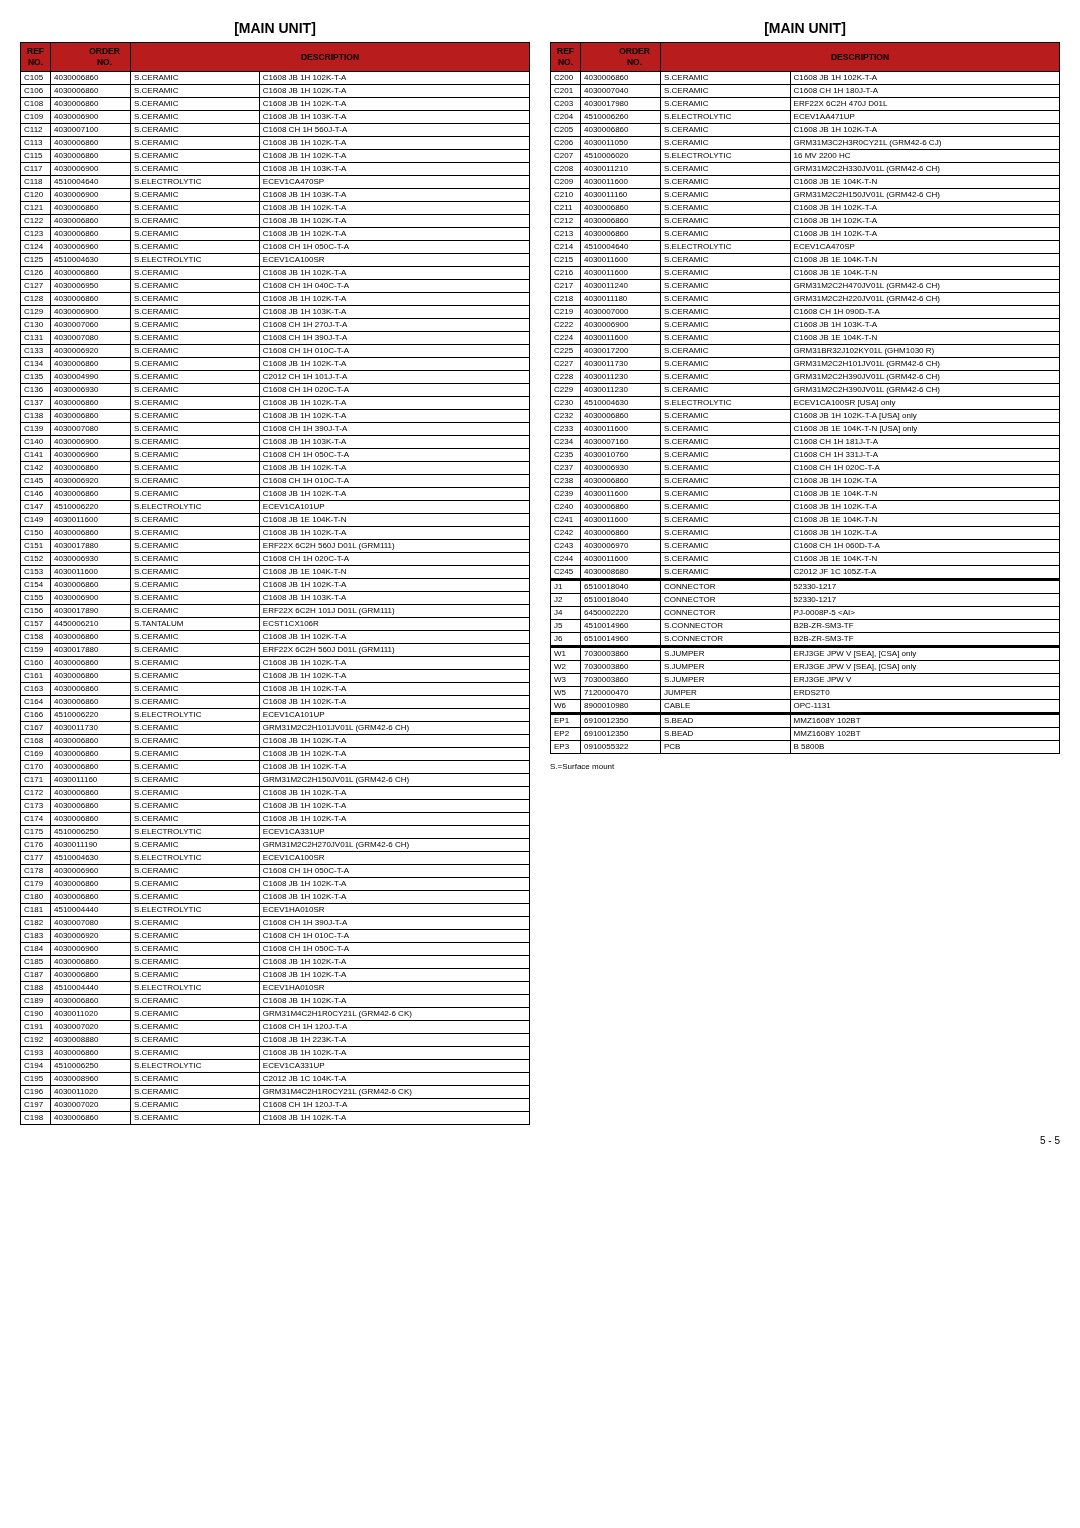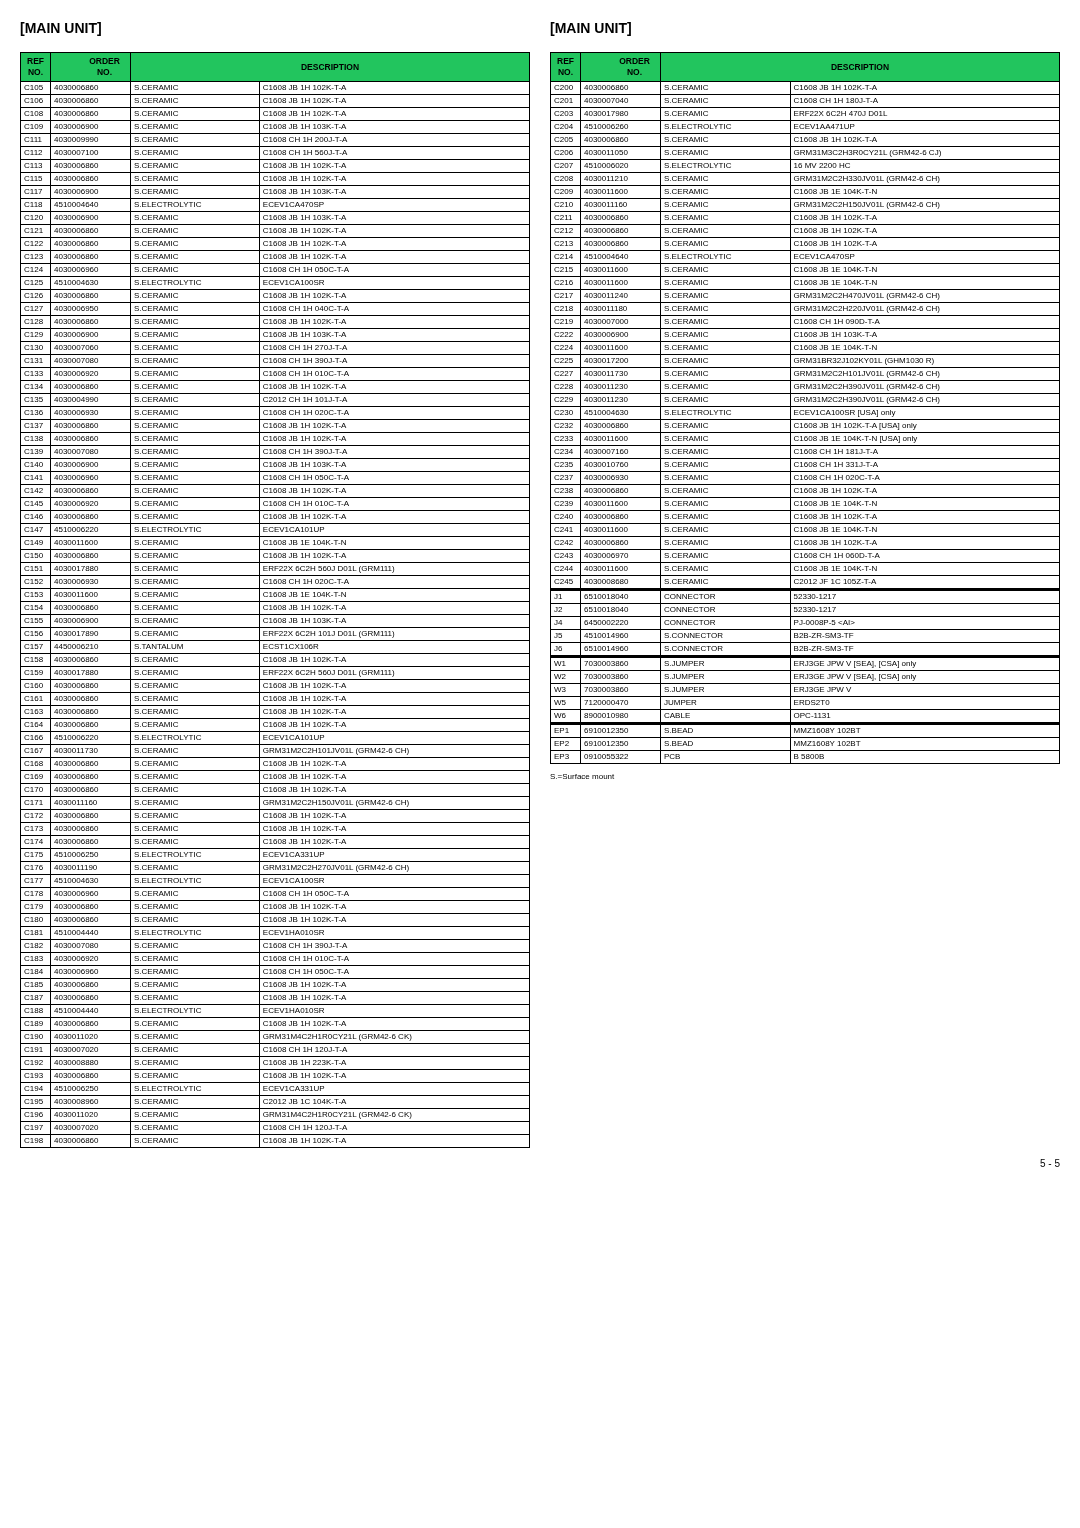--- a/index.html
+++ b/index.html
@@ -16,30 +16,30 @@
       display: flex;
       gap: 20px;
       width: 100%;
     }
     .column {
       flex: 1;
     }
     .section-header {
       font-size: 14px;
       font-weight: bold;
-      margin-bottom: 16px;
-      text-align: left;
+      margin-bottom: 6px;
+      text-align: center;
     }
     table {
       width: 100%;
       border-collapse: collapse;
       font-size: 8.5px;
     }
     table thead tr {
-      background: #22c55e;
+      background: #b91c1c;
       border-radius: 13px;
     }
     table th {
       border: 1px solid #000;
       padding: 3px 4px;
       text-align: center;
       font-weight: bold;
       font-size: 8.5px;
       line-height: 1.3;
     }
@@ -98,26 +98,20 @@
             <td>S.CERAMIC</td>
             <td>C1608 JB 1H 102K-T-A</td>
           </tr>
           <tr>
             <td>C109</td>
             <td>4030006900</td>
             <td>S.CERAMIC</td>
             <td>C1608 JB 1H 103K-T-A</td>
           </tr>
           <tr>
-            <td>C111</td>
-            <td>4030009990</td>
-            <td>S.CERAMIC</td>
-            <td>C1608 CH 1H 200J-T-A</td>
-          </tr>
-          <tr>
             <td>C112</td>
             <td>4030007100</td>
             <td>S.CERAMIC</td>
             <td>C1608 CH 1H 560J-T-A</td>
           </tr>
           <tr>
             <td>C113</td>
             <td>4030006860</td>
             <td>S.CERAMIC</td>
             <td>C1608 JB 1H 102K-T-A</td>

